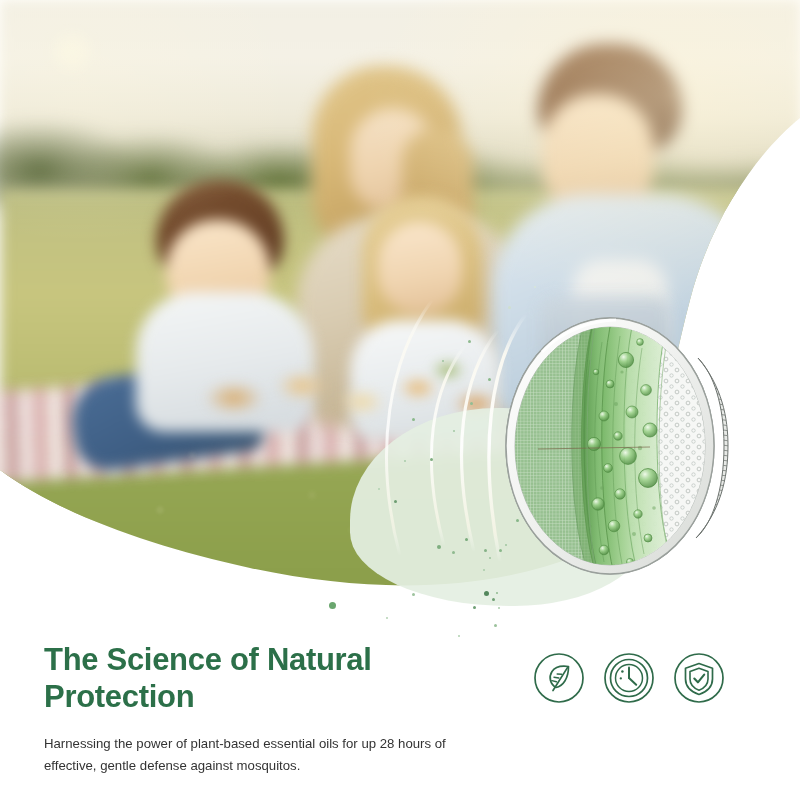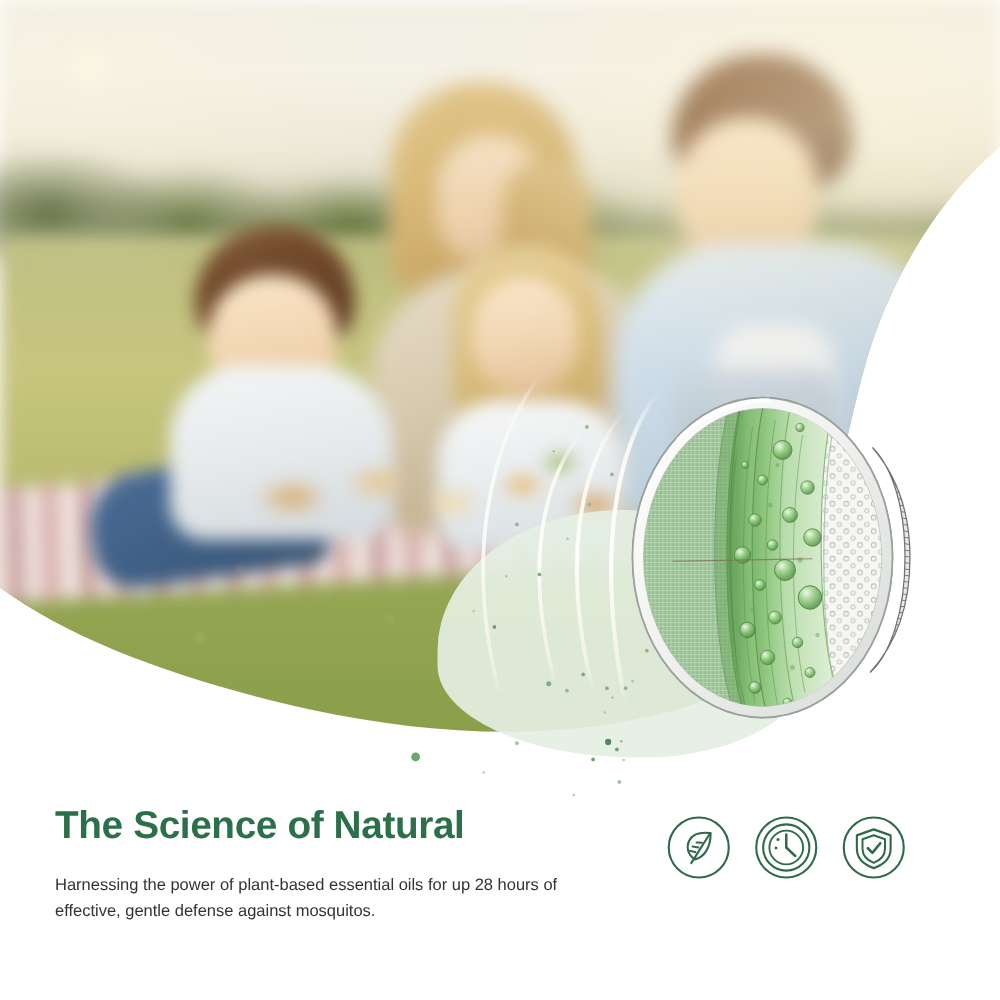--- a/index.html
+++ b/index.html
@@ -536,21 +536,21 @@
       <line x1="40" y1="137" x2="152" y2="135" stroke="#7d6a4e" stroke-width="1" opacity=".7"></line>
 
       <path d="M98,8 C86,70 86,198 98,260" fill="none" stroke="#7aa973" stroke-width="1" opacity=".8"></path>
       <path d="M170,22 C158,86 158,186 170,240" fill="none" stroke="#9fc296" stroke-width="1" opacity=".8"></path>
     </g>
 
     <path d="M44,40 C64,18 96,8 118,8" fill="none" stroke="#ffffff" stroke-width="3" opacity=".85"></path>
   </svg>
 
   <div class="text-block">
-    <h1 class="headline"><span>The Science of Natural</span><br></h1>
+    <h1 class="headline"><span>The Science of Natural</span><br><span>Protection</span></h1>
     <p class="subcopy">Harnessing the power of plant-based essential oils for up 28 hours of effective, gentle defense against mosquitos.</p>
   </div>
 
   <div class="icon-row">
 
     <svg class="icon-badge" viewBox="0 0 52 52">
       <circle cx="26" cy="26" r="24" fill="none" stroke="#2f6b4a" stroke-width="1.7"></circle>
       <path d="M35.5,14.5 C35.5,26.5 30,34 23,35.5 C17,32 15.5,25 19,19.5 C22,14.8 29,13.6 35.5,14.5 Z" fill="none" stroke="#2f6b4a" stroke-width="1.7" stroke-linejoin="round"></path>
       <path d="M34.6,15.4 L20,38.5" fill="none" stroke="#2f6b4a" stroke-width="1.7" stroke-linecap="round"></path>
       <g fill="none" stroke="#2f6b4a" stroke-width="1.5" stroke-linecap="round">

